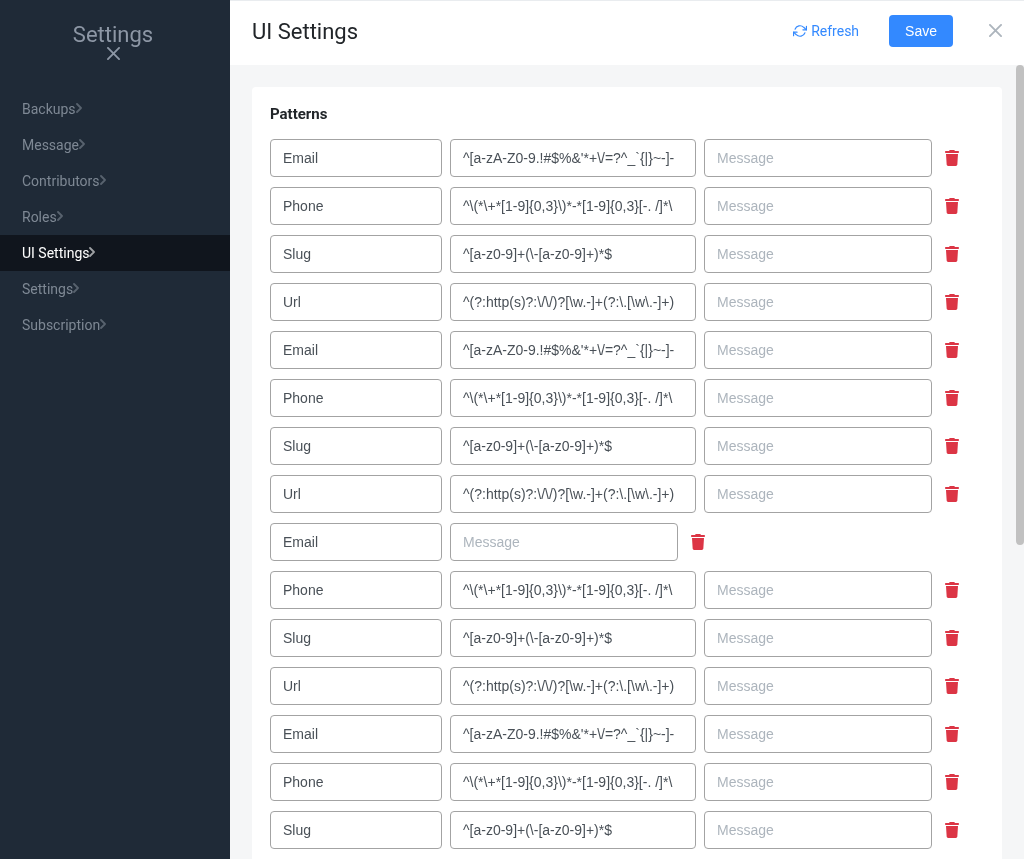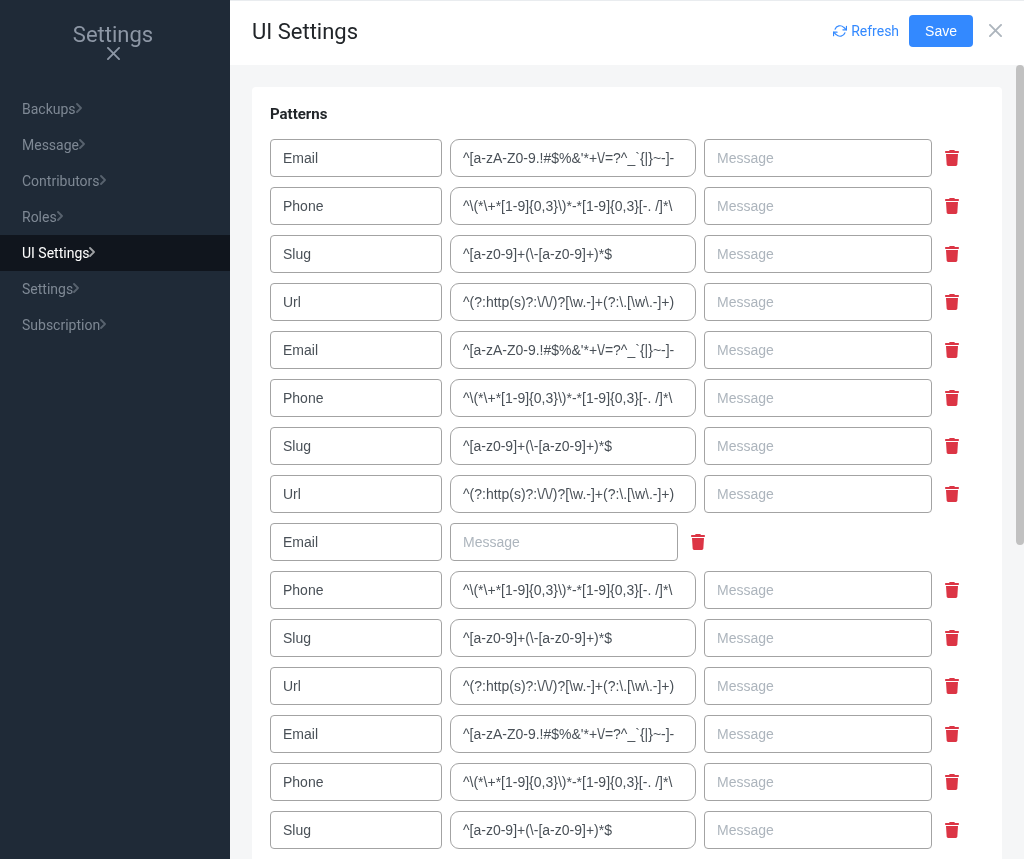--- a/index.html
+++ b/index.html
@@ -80,21 +80,21 @@
       background: #fff;
     }
     .page-title {
       font-size: 22px;
       font-weight: 400;
       color: #212529;
     }
     .topbar-actions {
       display: flex;
       align-items: center;
-      gap: 10px;
+      gap: 30px;
     }
     .refresh-link {
       color: #3389ff;
       cursor: pointer;
       display: inline-flex;
       align-items: center;
       gap: 4px;
       font-size: 14px;
     }
     .btn-primary {
@@ -148,21 +148,21 @@
       height: 38px;
       border: 1px solid #a3a3a3;
       border-radius: 4px;
       padding: 0 12px;
       font-size: 14px;
       color: #495057;
       background: #fff;
     }
     .input::placeholder { color: #adb5bd; }
     .col-name { width: 172px; }
-    .col-regex { width: 246px; border-radius: 9px; }
+    .col-regex { width: 246px; }
     .col-msg { width: 228px; }
     .trash {
       width: 24px;
       color: #dc3545;
       cursor: pointer;
       display: flex;
       justify-content: center;
       align-items: center;
     }
     .trash svg { width: 14px; height: 16px; }

